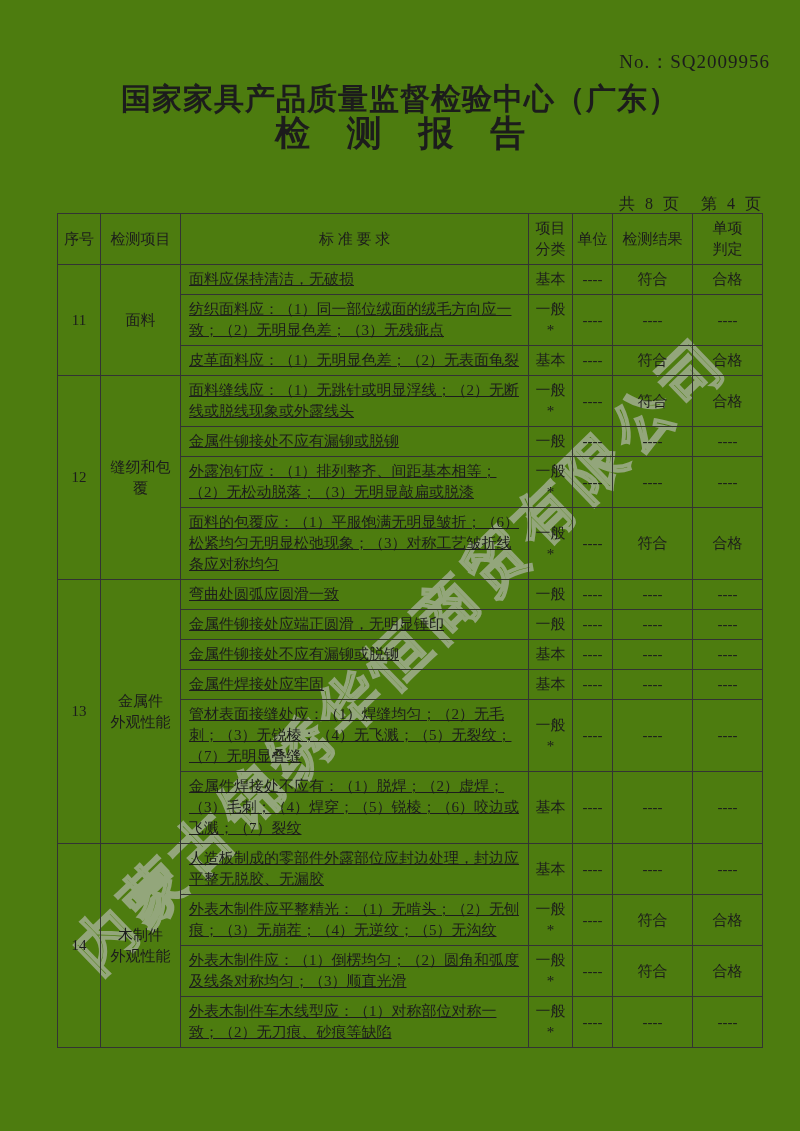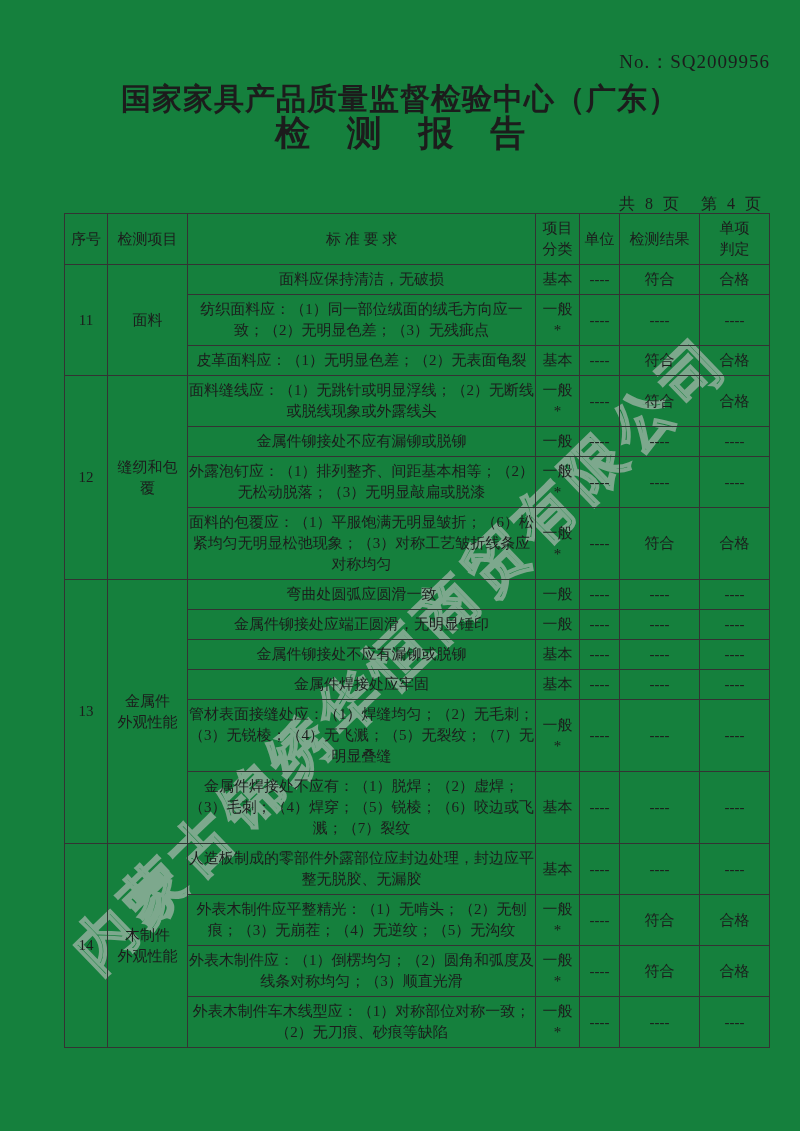--- a/index.html
+++ b/index.html
@@ -1,21 +1,21 @@
 <!DOCTYPE html>
 <html><head>
 <meta charset="utf-8">
 <style>
   * { margin:0; padding:0; box-sizing:border-box; }
   html,body { background:#e8e8e8; }
   .page {
     position:relative;
     width:800px; height:1131px;
     margin:0 auto;
-    background:#15803d;
+    background:#4d7c0f;
     font-family:"Liberation Serif", serif;
     color:#1c1c1c;
     overflow:hidden;
   }
   .report-no {
     position:absolute; top:49px; right:30px;
     font-size:19px; letter-spacing:1px;
     font-family:"Liberation Serif", serif;
   }
   .center-name {
@@ -40,21 +40,21 @@
     font-family:"Liberation Sans", sans-serif;
     font-size:60px; font-weight:700; letter-spacing:8px;
     color:#cccccc;
     -webkit-text-fill-color:transparent;
     -webkit-text-stroke:2px #c3c3c3;
     opacity:0.6;
     pointer-events:none;
     z-index:1;
   }
   table.report-table {
-    position:absolute; top:213px; left:64px;
+    position:absolute; top:213px; left:57px;
     width:705px;
     border-collapse:collapse;
     table-layout:fixed;
     z-index:2;
     background:transparent;
   }
   .report-table th, .report-table td {
     border:1.5px solid #333333;
     font-size:15px;
     line-height:21px;
@@ -62,21 +62,21 @@
     font-weight:normal;
     background:transparent;
   }
   .report-table th {
     text-align:center;
     padding:4px 2px;
     white-space:pre-line;
   }
   .report-table td { padding:4px 4px; }
   .report-table td.c { text-align:center; }
-  .report-table td.req { text-align:center; padding:4px 0; }
+  .report-table td.req { text-align:left; padding:4px 8px;text-decoration:underline; }
   .report-table td.item { text-align:center; white-space:pre-line; }
   .report-table tr.header-row { height:48px; }
 </style>
 </head>
 <body>
 
 <div class="page">
 
   <div class="report-no">No.：SQ2009956</div>
   <div class="center-name">国家家具产品质量监督检验中心（广东）</div>

